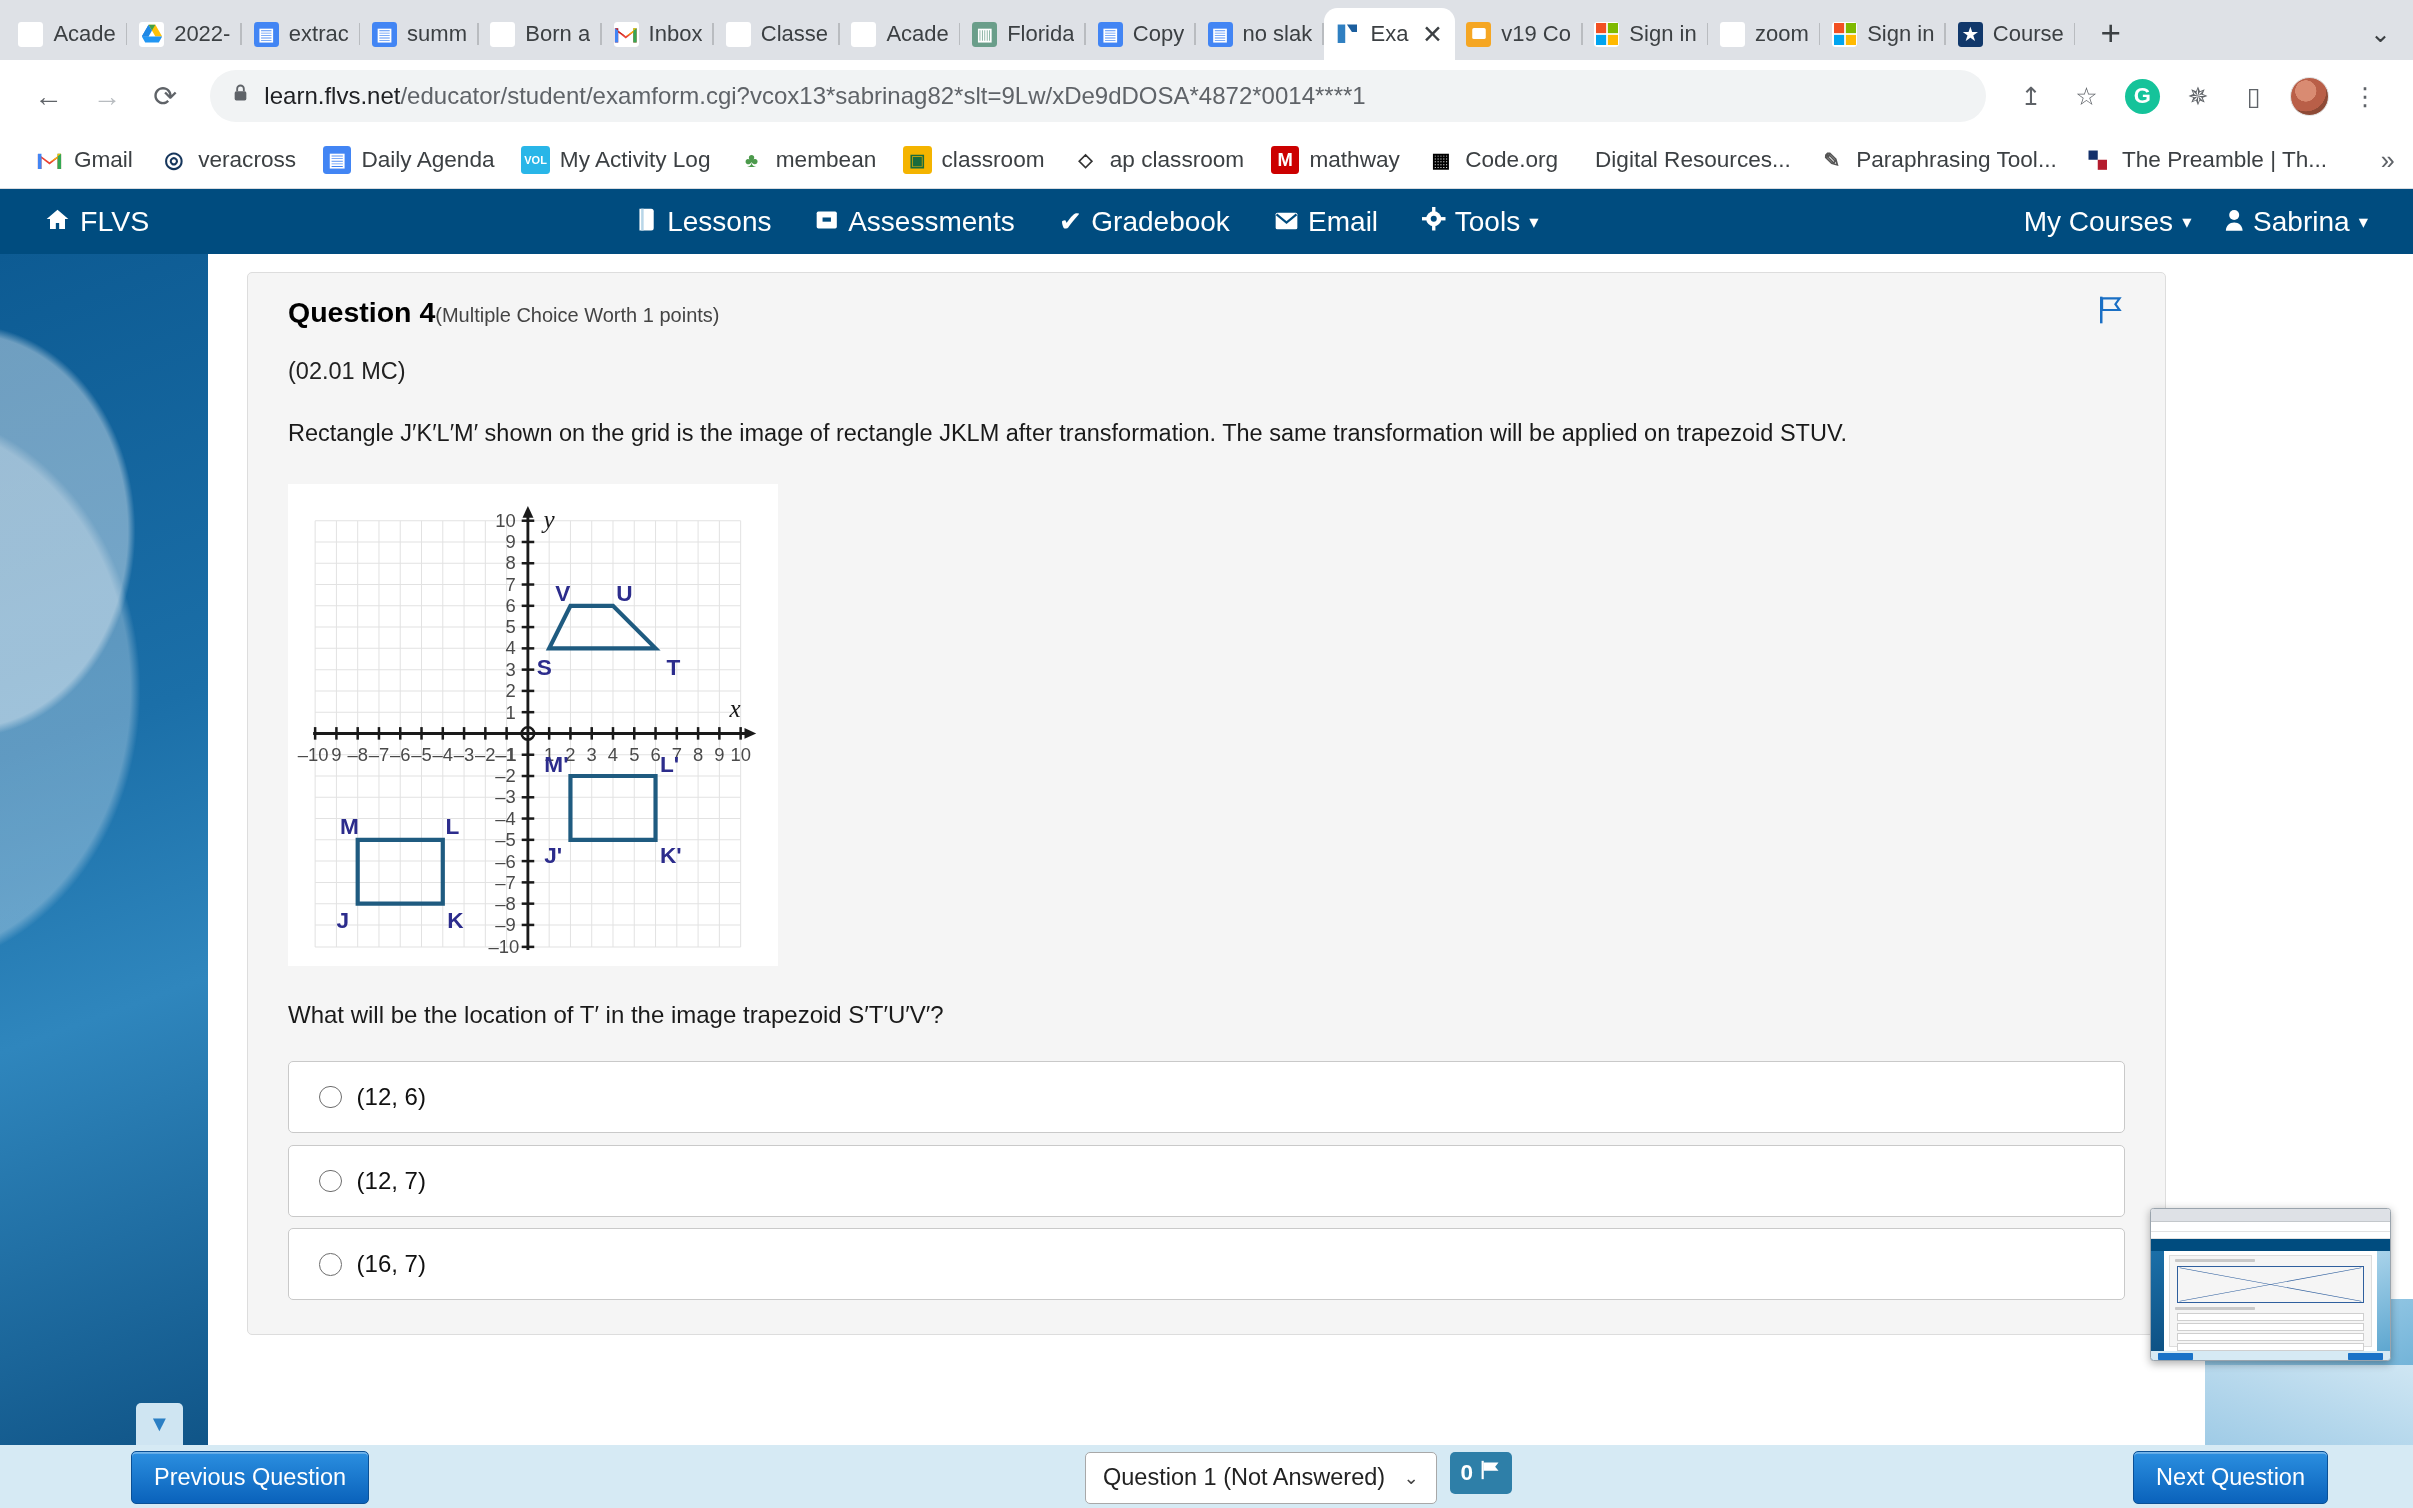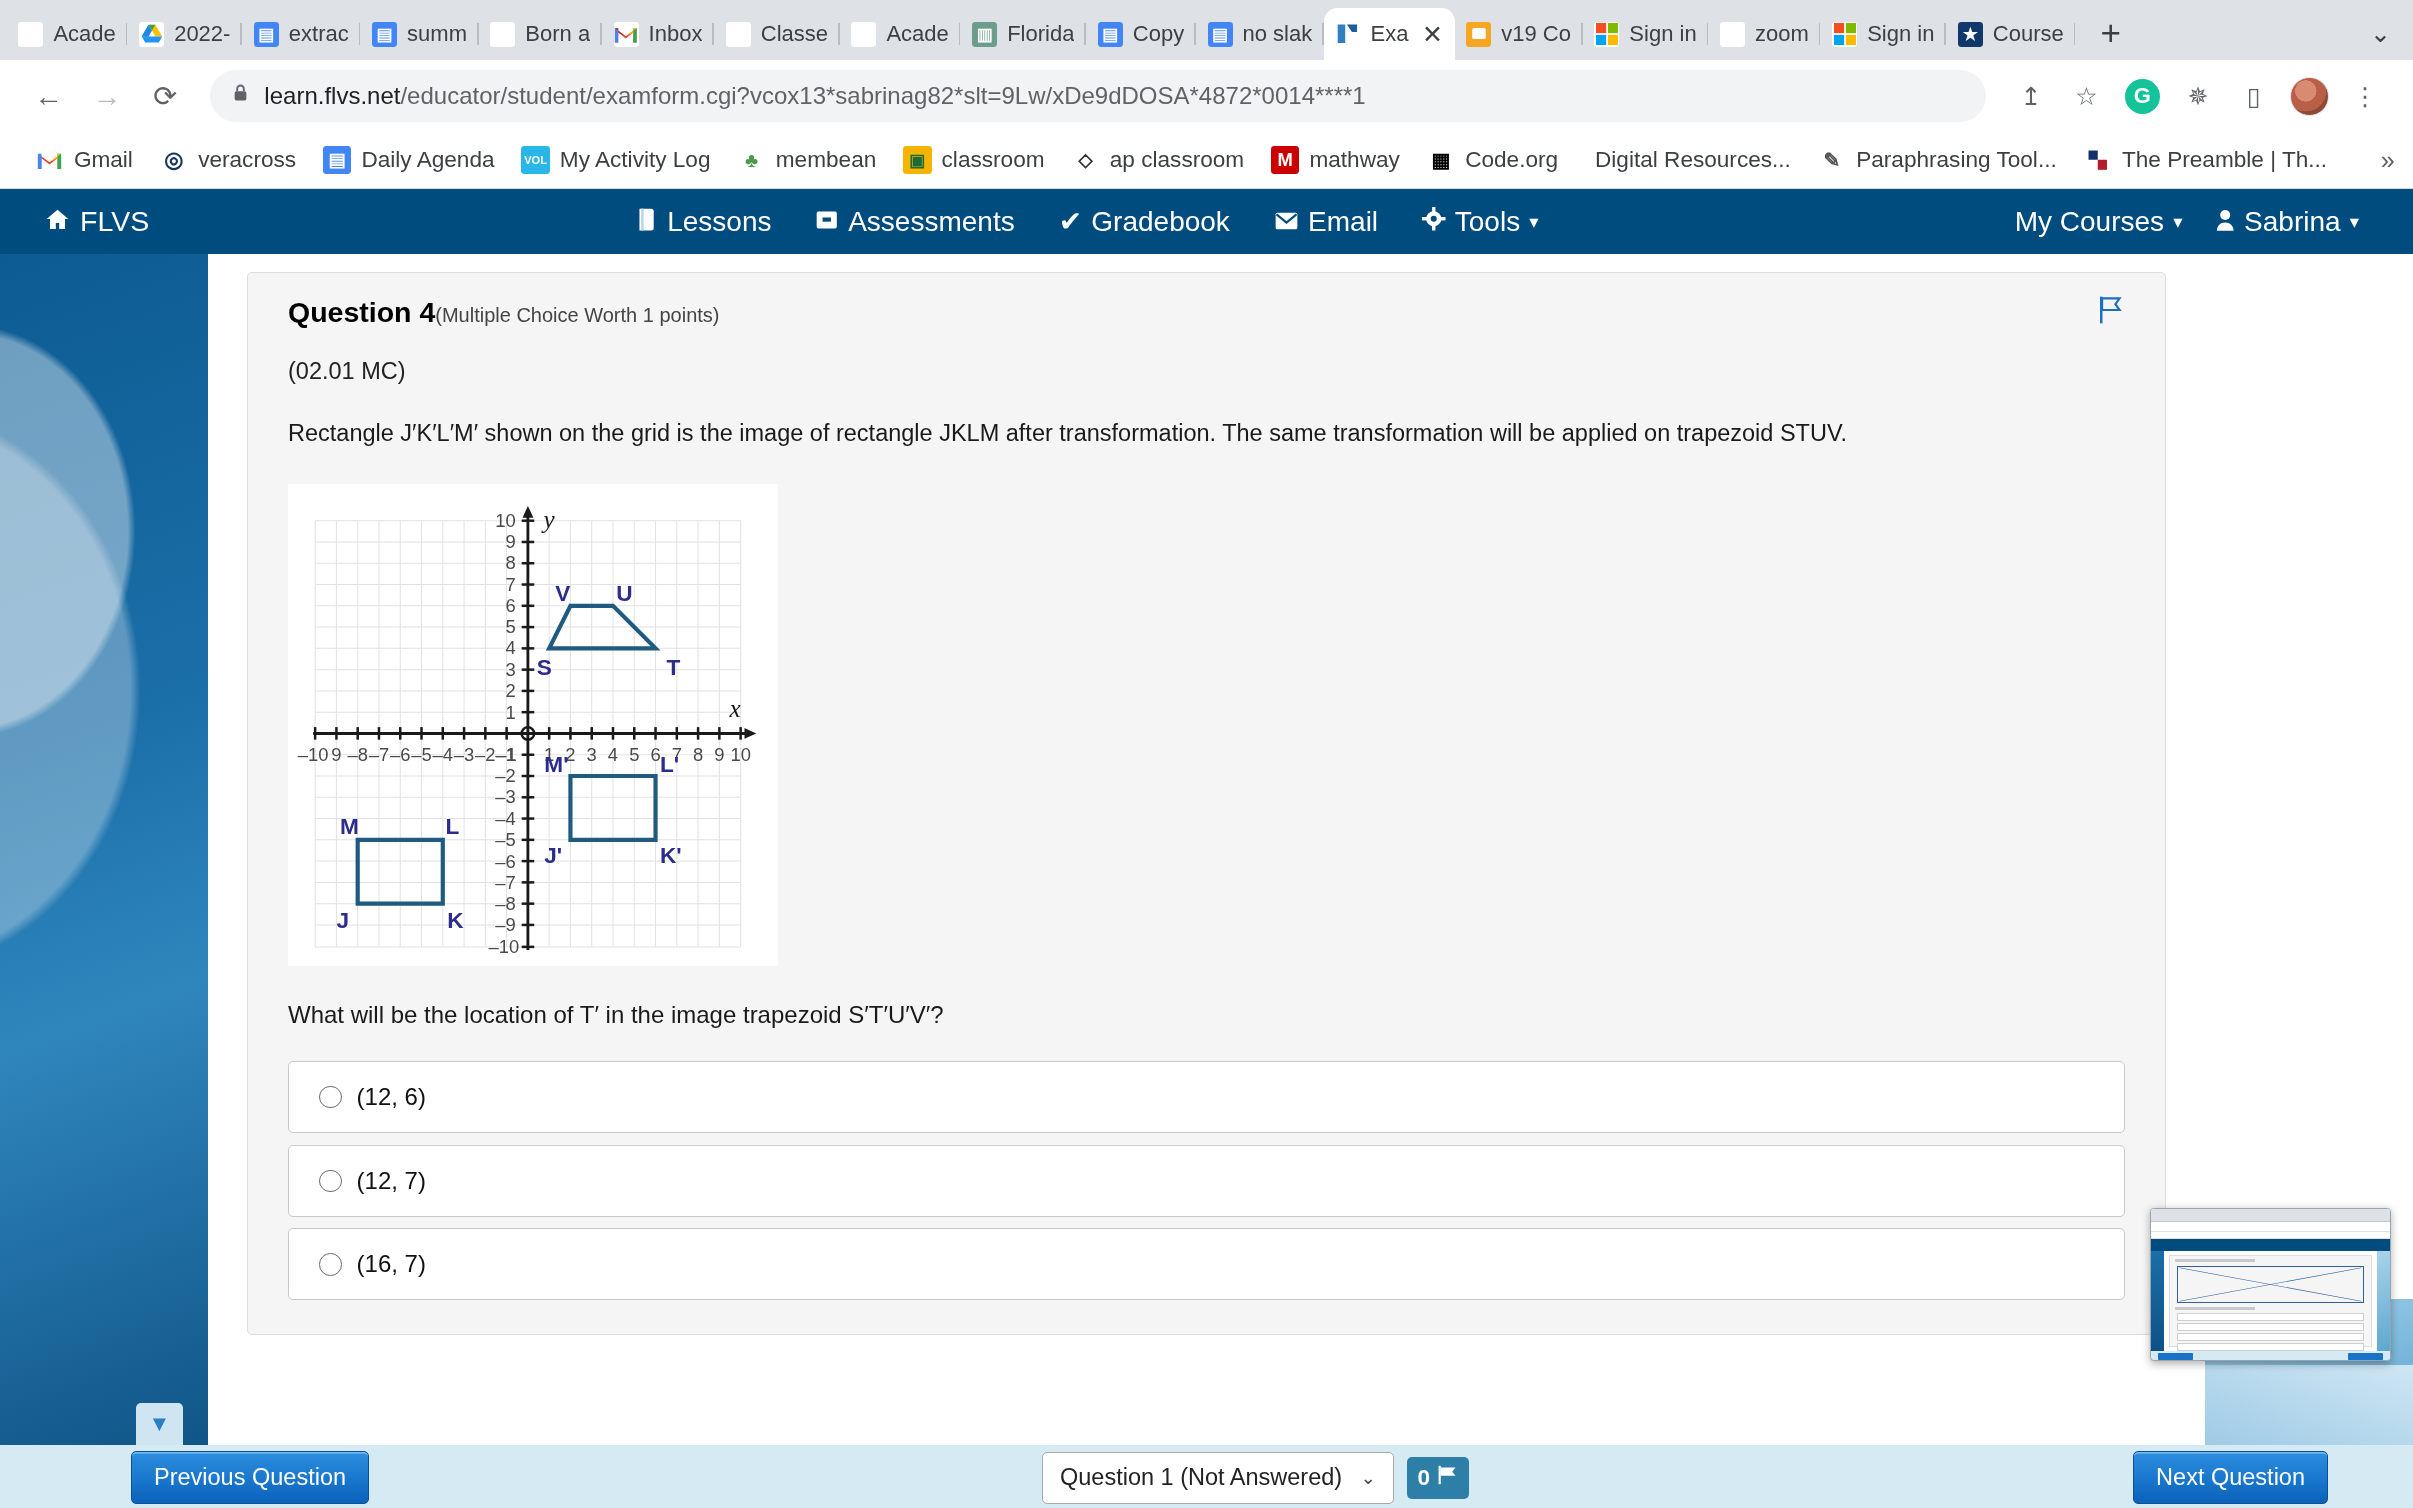--- a/index.html
+++ b/index.html
@@ -122,21 +122,21 @@
     font-size: 28.5px; display:flex; align-items:center; gap:10px;
     margin-left: 45px; font-weight: 400;
   }
   .flvs-center {
     position:absolute; left: 636px; display:flex; align-items:center; gap: 44px;
   }
   .flvs-link {
     font-size: 28px; display:flex; align-items:center; gap: 9.2px; color:#fff;
   }
   .flvs-right {
-    position:absolute; right: 54px; display:flex; align-items:center; gap: 34px;
+    position:absolute; right: 45px; display:flex; align-items:center; gap: 34px;
   }
   .caret { font-size: 18.4px; }
 
   .leftdeco {
     position:absolute; left:0; top:65px; width: 208px; bottom: 0;
     background:
       radial-gradient(ellipse 385px 469px at -34px 277px, rgba(255,255,255,0.40) 0 42%, rgba(255,255,255,0) 44%),
       radial-gradient(ellipse 503px 587px at -101px 436px, rgba(255,255,255,0.30) 0 46%, rgba(255,255,255,0) 48%),
       linear-gradient(160deg, #0d5b93 0%, #1b6fa8 38%, #2f86bd 60%, #0c4e80 100%);
   }
@@ -200,21 +200,21 @@
     box-shadow: inset 0 1.7px 0 rgba(255,255,255,0.35);
   }
   .btn-next {
     position:absolute; right: 85px;
     background: linear-gradient(180deg,#2b8fe0 0%, #0a62bb 100%);
     border:0.8px solid #0a5096; border-radius: 5px;
     color:#fff; font-size: 23.5px; padding: 11.7px 22px;
     box-shadow: inset 0 1.7px 0 rgba(255,255,255,0.35);
   }
   .qselect-wrap {
-    position:absolute; left: 994px; display:flex; align-items:center; gap: 13.4px; padding-left: 48px;
+    position:absolute; left: 1037px; display:flex; align-items:flex-start; gap: 13.4px; padding-left: 48px;
   }
   .qselect {
     width: 352px; height: 52px; background:#fff; border:0.8px solid #a8a8a8;
     border-radius: 5px; display:flex; align-items:center; justify-content:space-between;
     padding: 0 17px; font-size: 23.5px; color:#222;
   }
   .qselect .chev { font-size: 18.4px; color:#444; }
   .flagcount {
     background:#2e7fa8; color:#fff; border-radius: 5px; height: 42px;
     display:flex; align-items:center; gap: 6.7px; padding: 0 10px;

